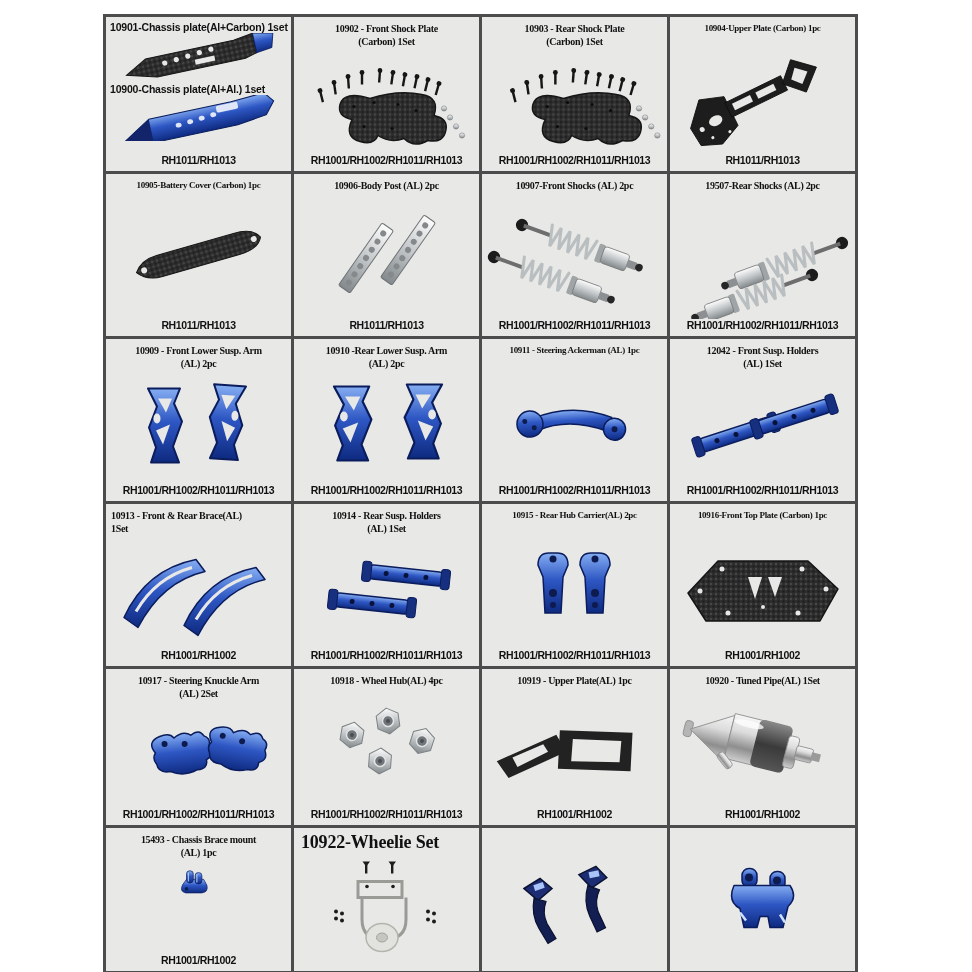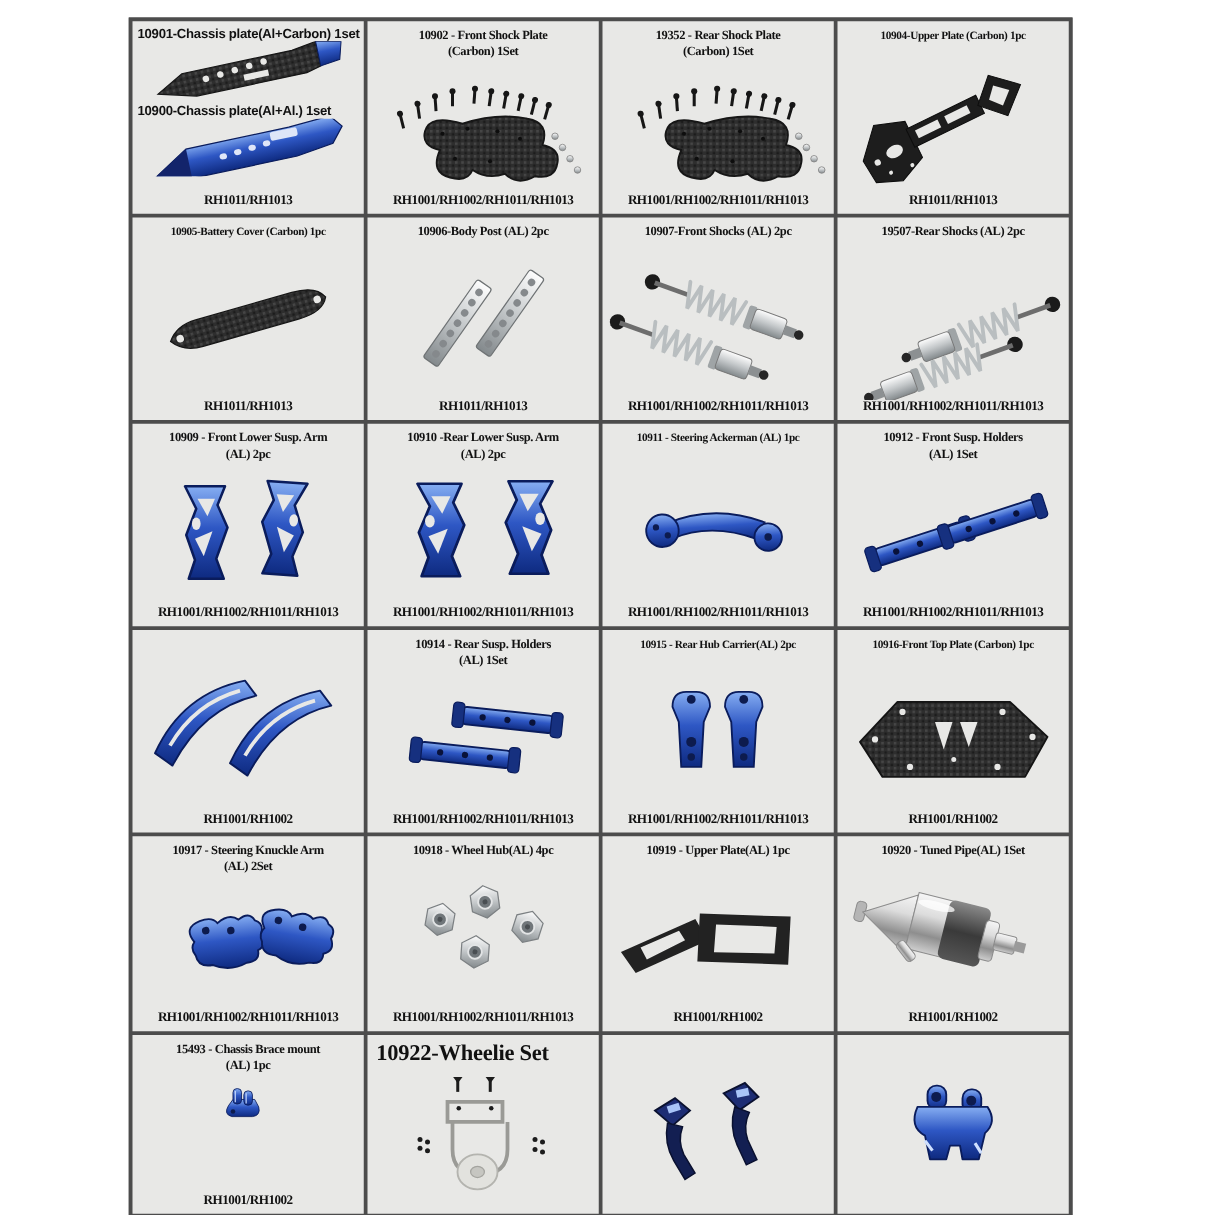--- a/index.html
+++ b/index.html
@@ -11,21 +11,21 @@
   .cell{background:#e8e8e6;display:flex;flex-direction:column;overflow:hidden;position:relative;}
   .t{font-family:Liberation Serif, serif;font-weight:bold;font-size:10px;
      line-height:13px;text-align:center;padding-top:5px;letter-spacing:-0.3px;}
   .t div{white-space:nowrap;}
   .t.small{font-size:9px;}
   .t.leftal{text-align:left;padding-left:5px;}
   .serif .t{font-family:"Liberation Serif",serif;font-size:18px;letter-spacing:-0.2px;
             text-align:left;padding:6px 0 0 7px;line-height:16px;}
   .img{flex:1;display:flex;align-items:center;justify-content:center;min-height:0;}
   .img svg{width:100%;height:100%;display:block;}
-  .code{font-family:Liberation Serif, serif;font-weight:bold;font-size:10.5px;
+  .code{font-family:Liberation Sans, sans-serif;font-weight:bold;font-size:10.5px;
         text-align:center;padding-bottom:5px;letter-spacing:-0.4px;white-space:nowrap;}
   .lbl{font-weight:bold;font-size:10.5px;text-align:left;padding:4px 0 0 4px;
        letter-spacing:-0.2px;white-space:nowrap;}
   .c1img{height:46px;flex:none;}
   .c1img svg{width:100%;height:100%;display:block;}
   .defs{position:absolute;width:0;height:0;overflow:hidden;}
   .sp{flex:1;}
 </style>
 </head>
 <body>
@@ -192,21 +192,21 @@
     <div class="img">
       <svg viewBox="0 0 185 105">
           <use href="#splate"></use>
         </svg>
     </div>
     <div class="code">RH1001/RH1002/RH1011/RH1013</div>
   </div>
 
   <div class="cell">
     <div class="t">
-        <div>19352 - Rear Shock Plate</div>
+        <div>10903 - Rear Shock Plate</div>
         <div>(Carbon) 1Set</div>
       </div>
     <div class="img">
       <svg viewBox="0 0 185 105">
           <use href="#splate" transform="translate(4,0) scale(1.02,1)"></use>
         </svg>
     </div>
     <div class="code">RH1001/RH1002/RH1011/RH1013</div>
   </div>
 
@@ -352,37 +352,41 @@
         <circle cx="132" cy="64" r="11" fill="url(#gBlue)" stroke="#0a1c5c" stroke-width="1.5"></circle>
         <circle cx="132" cy="64" r="3" fill="#0d1b4e"></circle>
       </g>
         </svg>
     </div>
     <div class="code">RH1001/RH1002/RH1011/RH1013</div>
   </div>
 
   <div class="cell">
     <div class="t">
-        <div>10912 - Front Susp. Holders</div>
+        <div>12042 - Front Susp. Holders</div>
         <div>(AL) 1Set</div>
       </div>
     <div class="img">
       <svg viewBox="0 0 185 105">
         <g transform="translate(66,60) rotate(-18)">
             <use href="#holder"></use>
           </g>
         <g transform="translate(124,42) rotate(-18)">
             <use href="#holder"></use>
           </g>
       </svg>
     </div>
     <div class="code">RH1001/RH1002/RH1011/RH1013</div>
   </div>
 
   <div class="cell">
+    <div class="t leftal">
+        <div>10913 - Front &amp; Rear Brace(AL)</div>
+        <div>1Set</div>
+      </div>
     <div class="img">
       <svg viewBox="0 0 185 105">
         <g transform="translate(18,16)">
             <use href="#brace"></use>
           </g>
         <g transform="translate(78,24)">
             <use href="#brace"></use>
           </g>
       </svg>
     </div>

